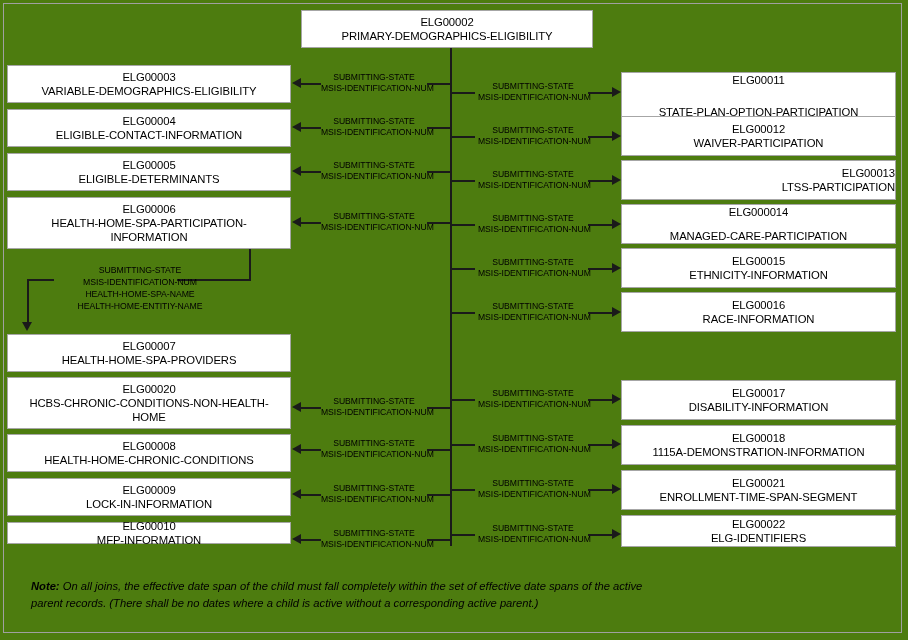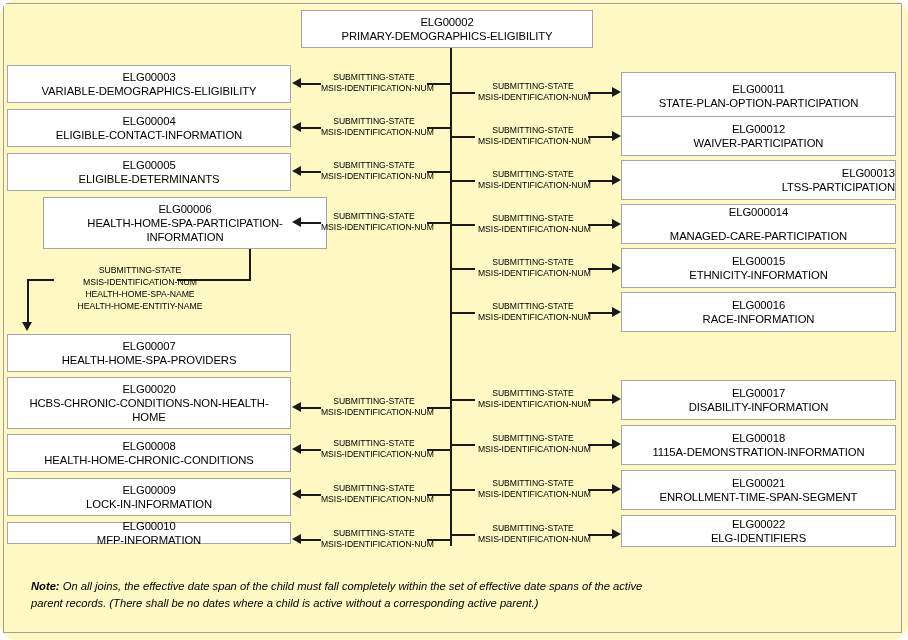--- a/index.html
+++ b/index.html
@@ -3,23 +3,22 @@
 <meta charset="utf-8">
 <style>
   html,body{margin:0;padding:0;background:#ffffff;}
   body{
     font-family:"Liberation Sans","DejaVu Sans",sans-serif;
     -webkit-font-smoothing:antialiased;
   }
   #canvas{
     position:relative;
     width:908px;height:640px;
-    background:#fef9c3;
+    background:#4d7c0f;
     overflow:hidden;
-    border-radius:16px;
   }
   
   .frame{
     position:absolute;
     left:3px;top:3px;
     width:899px;height:630px;
     border:1.4px solid #a0a0a0;
     box-sizing:border-box;
   }
   
@@ -115,21 +114,21 @@
   <div class="box" style="left:7px;top:109px;width:284px;height:38px;">
     <span class="eid">ELG00004</span>
     <span class="ename">ELIGIBLE-CONTACT-INFORMATION</span>
   </div>
 
   <div class="box" style="left:7px;top:153px;width:284px;height:38px;">
     <span class="eid">ELG00005</span>
     <span class="ename">ELIGIBLE-DETERMINANTS</span>
   </div>
 
-  <div class="box" style="left:7px;top:197px;width:284px;height:52px;margin-left:36px;">
+  <div class="box" style="left:7px;top:197px;width:284px;height:52px;">
     <span class="eid">ELG00006</span>
     <span class="ename" style="max-width:250px;">HEALTH-HOME-SPA-PARTICIPATION-INFORMATION</span>
   </div>
 
   <div class="box" style="left:7px;top:334px;width:284px;height:38px;">
     <span class="eid">ELG00007</span>
     <span class="ename">HEALTH-HOME-SPA-PROVIDERS</span>
   </div>
 
   <div class="box" style="left:7px;top:377px;width:284px;height:52px;">
@@ -145,21 +144,21 @@
   <div class="box" style="left:7px;top:478px;width:284px;height:38px;">
     <span class="eid">ELG00009</span>
     <span class="ename">LOCK-IN-INFORMATION</span>
   </div>
 
   <div class="box" style="left:7px;top:522px;width:284px;height:22px;">
     <span class="eid">ELG00010</span>
     <span class="ename">MFP-INFORMATION</span>
   </div>
 
-  <div class="box" style="left:621px;top:72px;width:275px;height:48px;">
+  <div class="box" style="left:621px;top:72px;width:275px;height:48px;justify-content:space-between;">
     <span class="eid">ELG00011</span>
     <span class="ename">STATE-PLAN-OPTION-PARTICIPATION</span>
   </div>
 
   <div class="box" style="left:621px;top:116px;width:275px;height:40px;">
     <span class="eid">ELG00012</span>
     <span class="ename">WAIVER-PARTICIPATION</span>
   </div>
 
   <div class="box" style="left:621px;top:160px;width:275px;height:40px;align-items:flex-end;">

